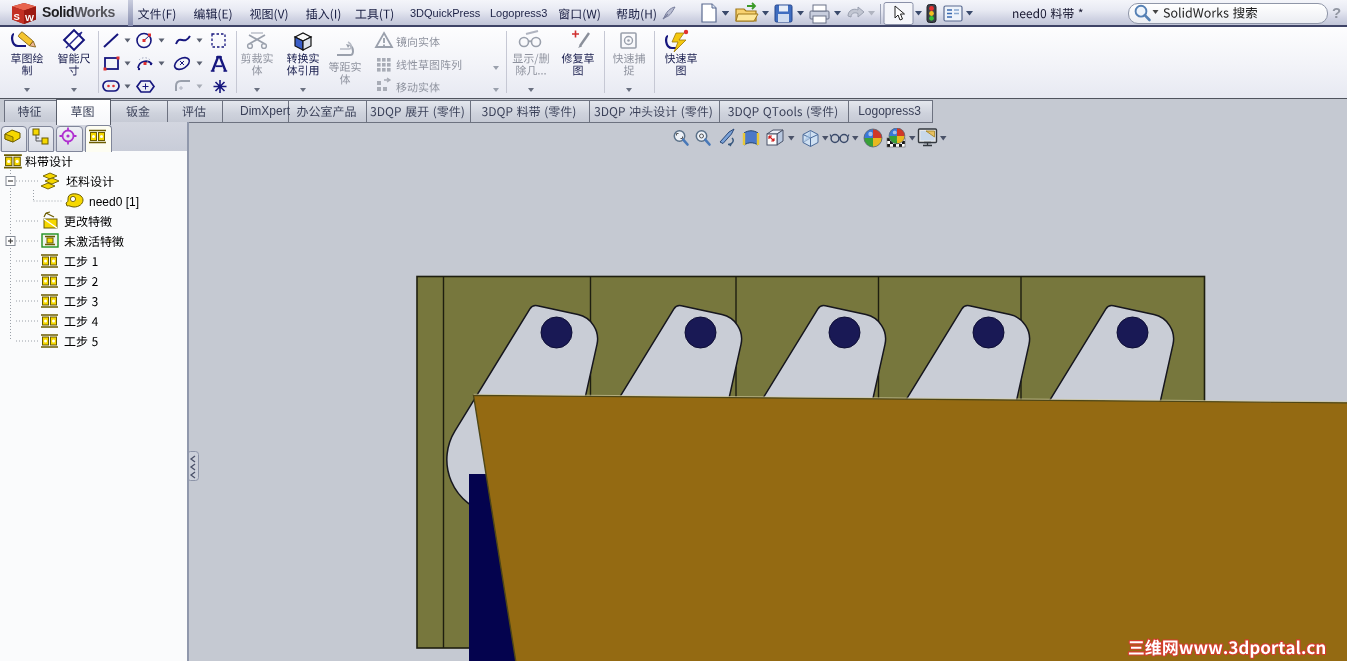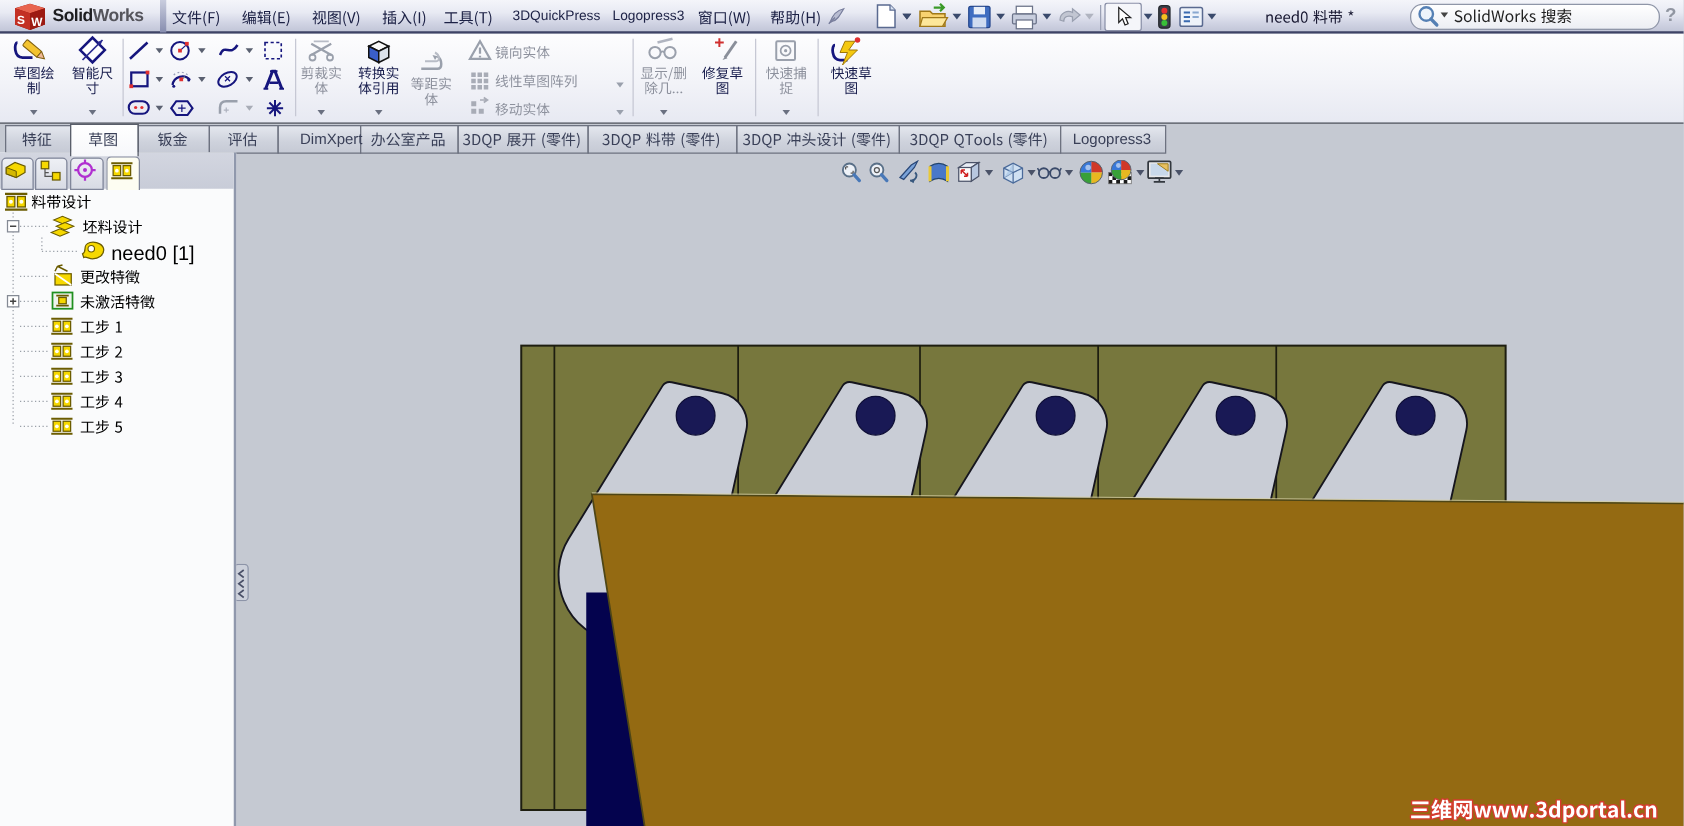--- a/index.html
+++ b/index.html
@@ -330,21 +330,21 @@
         <circle cx="12.5" cy="7.5" r="1.5" fill="#fffef0"></circle>
       </g>
       <g transform="translate(41,333.5) scale(1.0)">
         <path d="M0 1.5 H17 M0 13.5 H17" stroke="#6b5c00" stroke-width="1.6"></path>
         <rect x="1.5" y="3.5" width="6" height="8" fill="#f6d800" stroke="#6b5c00" stroke-width="1"></rect>
         <rect x="9.5" y="3.5" width="6" height="8" fill="#f6d800" stroke="#6b5c00" stroke-width="1"></rect>
         <circle cx="4.5" cy="7.5" r="1.5" fill="#fffef0"></circle>
         <circle cx="12.5" cy="7.5" r="1.5" fill="#fffef0"></circle>
       </g>
     </svg>
-    <div class="abs" style="left:89px;top:195px;font-size:16px;color:#000;">need0 [1]</div>
+    <div class="abs" style="left:89px;top:195px;font-size:12px;color:#000;">need0 [1]</div>
     <svg class="abs" style="left:668px;top:128px;" width="285" height="22" viewBox="0 0 285 22">
       <g transform="translate(4,1)">
         <circle cx="7.5" cy="7" r="5.2" fill="#eef2f8" stroke="#5a7088" stroke-width="1.5"></circle>
         <path d="M4.5 4.5 h2 M4.5 4.5 v2 M10.5 9.5 h-2 M10.5 9.5 v-2" stroke="#555" stroke-width="1"></path>
         <path d="M11.2 10.7 L15.5 15.5" stroke="#4878b8" stroke-width="2.6" stroke-linecap="round"></path>
       </g>
       <g transform="translate(26,1)">
         <circle cx="7.5" cy="7" r="5.2" fill="#eef2f8" stroke="#5a7088" stroke-width="1.5"></circle>
         <circle cx="7.5" cy="7" r="2" fill="none" stroke="#555" stroke-width="1"></circle>
         <path d="M11.2 10.7 L15.5 15.5" stroke="#4878b8" stroke-width="2.6" stroke-linecap="round"></path>

